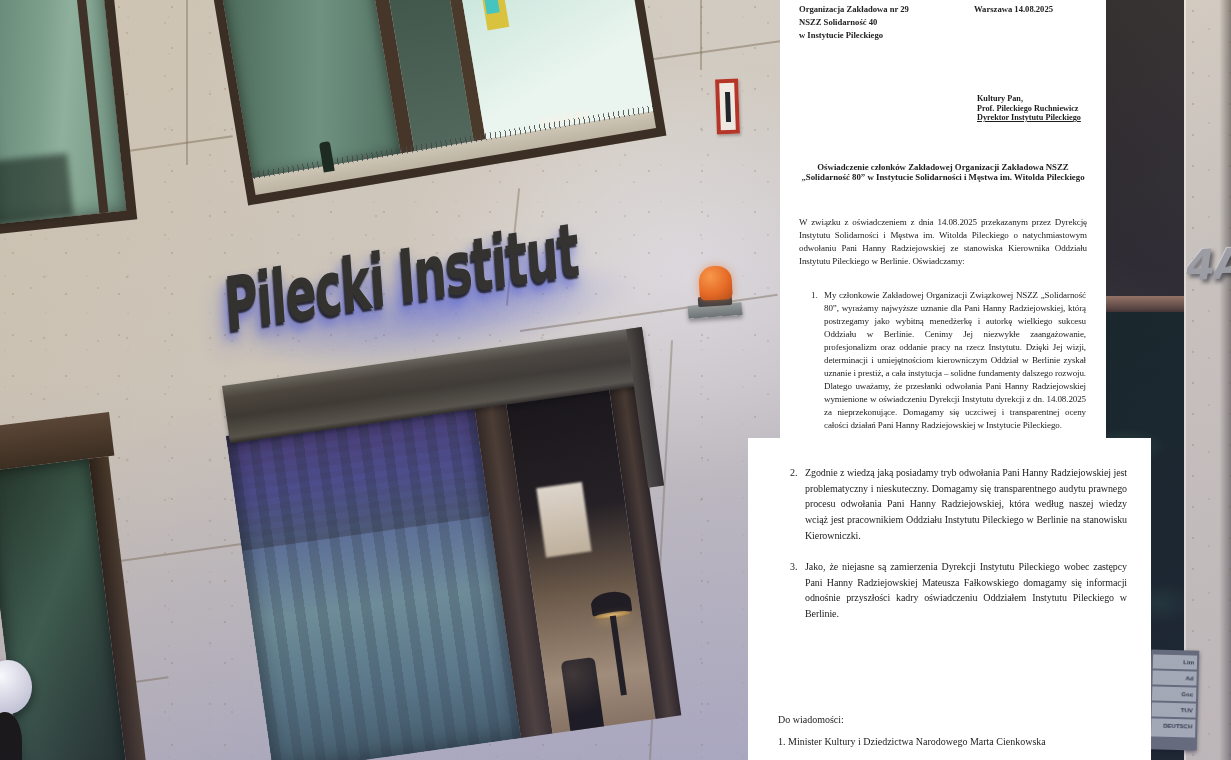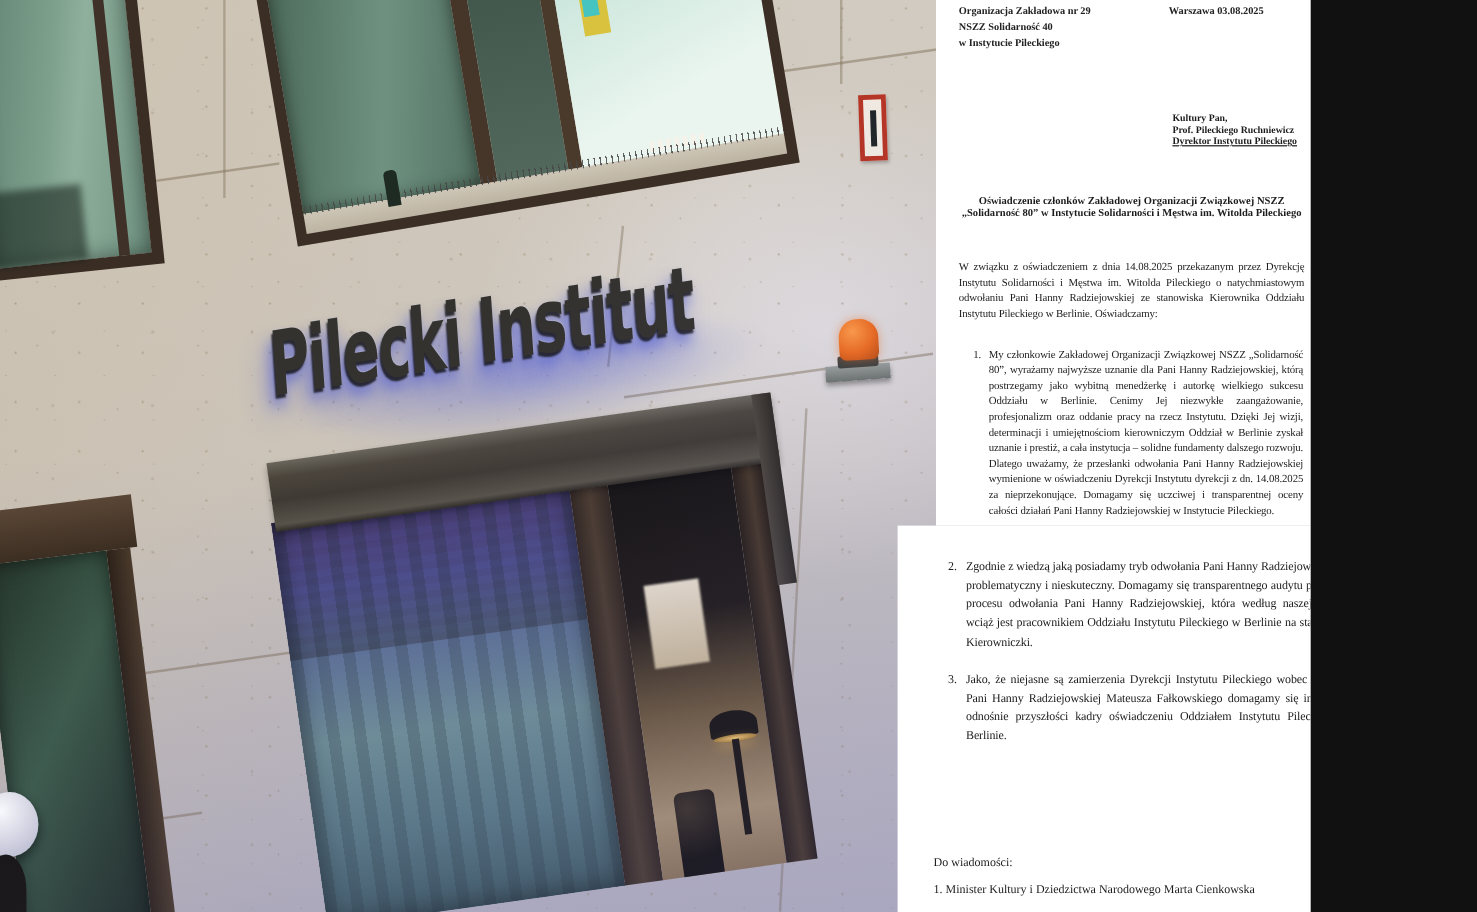--- a/index.html
+++ b/index.html
@@ -1,16 +1,16 @@
 <!DOCTYPE html>
 <html><head>
 <meta charset="utf-8">
 <style>
   html,body{margin:0;padding:0;background:#111;}
-  #stage{position:relative;width:1092px;height:760px;overflow:hidden;background:#cec7bc;font-family:"Liberation Serif",serif;}
+  #stage{position:relative;width:1231px;height:760px;overflow:hidden;background:#cec7bc;font-family:"Liberation Serif",serif;}
   #stage *{position:absolute;box-sizing:border-box;}
 
   
   .wall{left:0;top:0;width:1231px;height:760px;
     background:
       radial-gradient(2px 2px at 13px 7px, rgba(125,100,60,.45), transparent 70%),
       radial-gradient(1.6px 1.6px at 31px 23px, rgba(110,90,55,.38), transparent 70%),
       radial-gradient(1.2px 1.2px at 5px 17px, rgba(90,70,45,.32), transparent 70%),
       radial-gradient(2.4px 2.4px at 44px 33px, rgba(120,95,60,.3), transparent 70%),
       linear-gradient(115deg, rgba(196,178,146,.35), rgba(196,178,146,0) 45%),
@@ -213,28 +213,28 @@
   </div>
 
   <div class="tint"></div>
 
   <div class="doc doc1">
     <div class="d1-sender">
       <div style="position:relative;">Organizacja Zakładowa nr 29</div>
       <div style="position:relative;">NSZZ Solidarność 40</div>
       <div style="position:relative;">w Instytucie Pileckiego</div>
     </div>
-    <div class="d1-date">Warszawa 03.08.2025</div>
+    <div class="d1-date">Warszawa 14.08.2025</div>
     <div class="d1-recipient">
       <div style="position:relative;">Kultury Pan,</div>
       <div style="position:relative;">Prof. Pileckiego Ruchniewicz</div>
       <div style="position:relative;text-decoration:underline;">Dyrektor Instytutu Pileckiego</div>
     </div>
     <div class="d1-title">
-      <div style="position:relative;">Oświadczenie członków Zakładowej Organizacji Związkowej NSZZ</div>
+      <div style="position:relative;">Oświadczenie członków Zakładowej Organizacji Zakładowa NSZZ</div>
       <div style="position:relative;">„Solidarność 80”  w Instytucie Solidarności i Męstwa im. Witolda Pileckiego</div>
     </div>
     <div class="d1-intro">W związku z oświadczeniem z dnia 14.08.2025 przekazanym przez Dyrekcję Instytutu Solidarności i Męstwa im. Witolda Pileckiego o natychmiastowym odwołaniu Pani Hanny Radziejowskiej ze stanowiska Kierownika Oddziału Instytutu Pileckiego w Berlinie. Oświadczamy:</div>
     <div class="d1-item">
       <span class="num">1.</span>
       <span class="li-text">My członkowie Zakładowej Organizacji Związkowej NSZZ „Solidarność 80”, wyrażamy najwyższe uznanie dla Pani Hanny Radziejowskiej, którą postrzegamy jako wybitną menedżerkę i autorkę wielkiego sukcesu Oddziału w Berlinie. Cenimy Jej niezwykłe zaangażowanie, profesjonalizm oraz oddanie pracy na rzecz Instytutu. Dzięki Jej wizji, determinacji i umiejętnościom kierowniczym Oddział w Berlinie zyskał uznanie i prestiż, a cała instytucja – solidne fundamenty dalszego rozwoju. Dlatego uważamy, że przesłanki odwołania Pani Hanny Radziejowskiej wymienione w oświadczeniu Dyrekcji Instytutu dyrekcji z dn. 14.08.2025 za nieprzekonujące. Domagamy się uczciwej i transparentnej oceny całości działań Pani Hanny Radziejowskiej w Instytucie Pileckiego.</span>
     </div>
   </div>
 
   <div class="doc doc2 d2">

